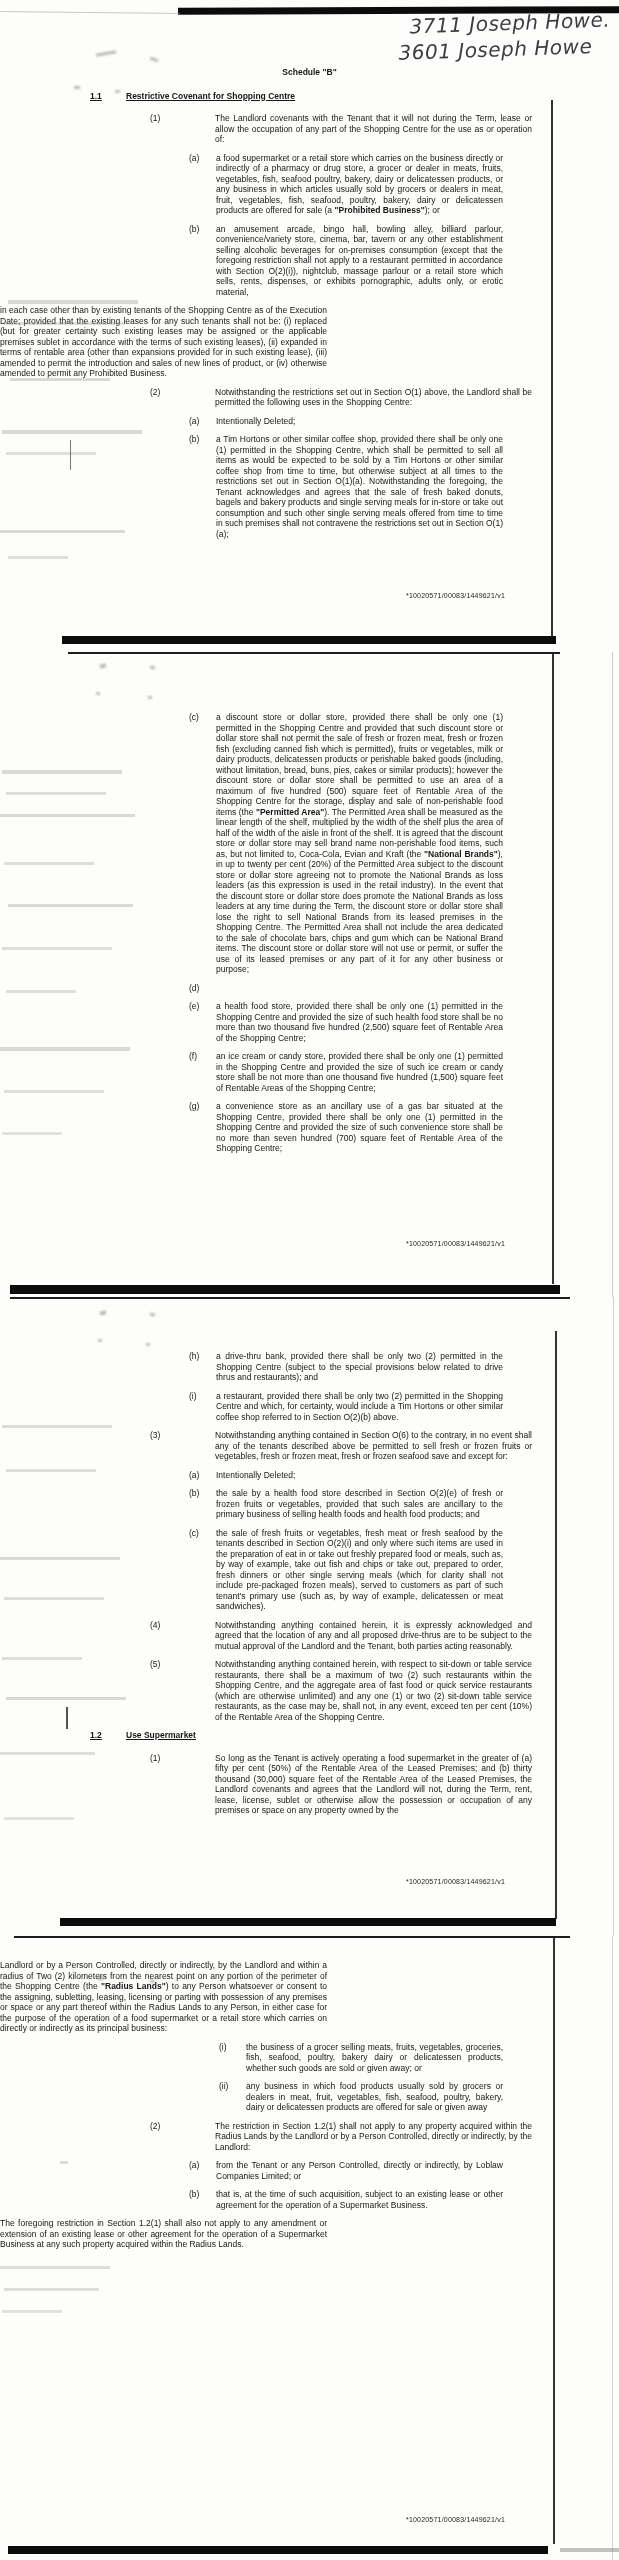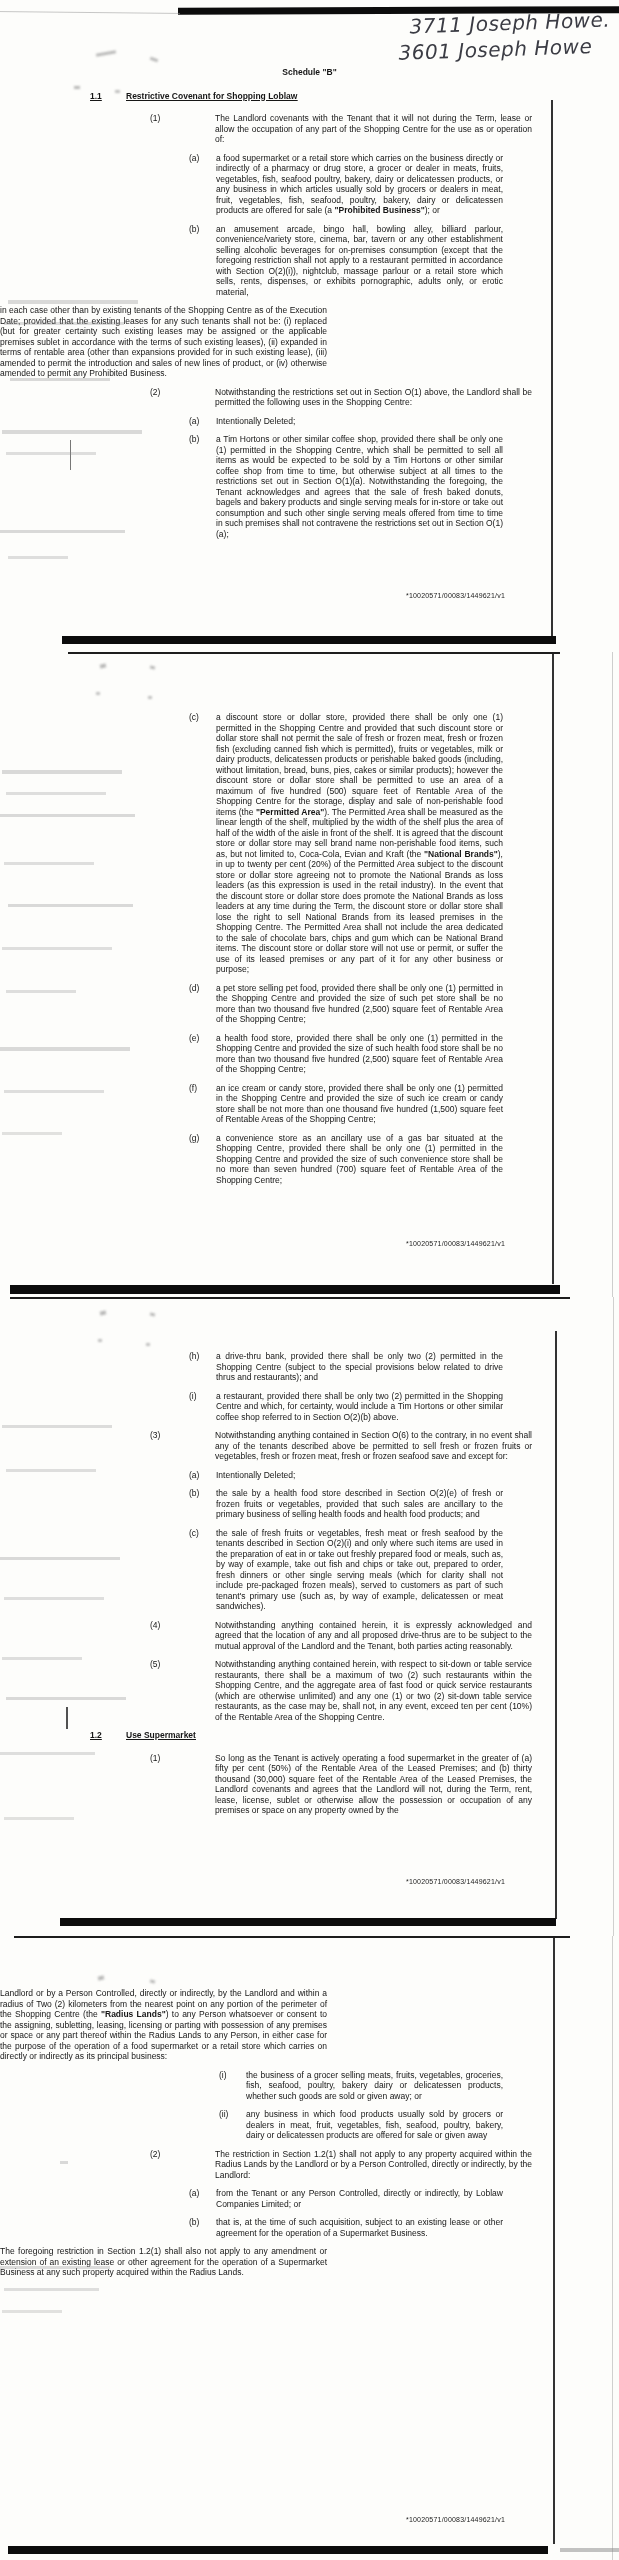--- a/index.html
+++ b/index.html
@@ -49,21 +49,21 @@
 <div class="canvas" id="canvas">
   <div class="handwriting">
     <div class="hw1">3711 Joseph Howe.</div>
     <div class="hw2">3601 Joseph Howe</div>
   </div>
 <div class="page" style="height: 652px;">
       <div class="content" style="padding-top: 67px;">
         <div class="b-title">Schedule "B"</div>
         <div class="b-h">
           <span class="hn">1.1</span>
-          <span class="ht">Restrictive Covenant for Shopping Loblaw</span>
+          <span class="ht">Restrictive Covenant for Shopping Centre</span>
         </div>
         <div class="row lv1">
           <span class="lbl">(1)</span>
           <div class="txt">The Landlord covenants with the Tenant that it will not during the Term, lease or allow the occupation of any part of the Shopping Centre for the use as or operation of:</div>
         </div>
         <div class="row lv2">
           <span class="lbl">(a)</span>
           <div class="txt">a food supermarket or a retail store which carries on the business directly or indirectly of a pharmacy or drug store, a grocer or dealer in meats, fruits, vegetables, fish, seafood poultry, bakery, dairy or delicatessen products, or any business in which articles usually sold by grocers or dealers in meat, fruit, vegetables, fish, seafood, poultry, bakery, dairy or delicatessen products are offered for sale (a <b>"Prohibited Business"</b>); or</div>
         </div>
         <div class="row lv2">
@@ -103,21 +103,20 @@
       <div class="decor" style="left: 8px; top: 556px; width: 60px; height: 3px; background: rgb(138, 138, 138); opacity: 0.26; filter: blur(0.7px);"></div>
     </div>
     <div class="page" style="height: 645px;">
       <div class="content" style="padding-top: 60px;">
         <div class="row lv2">
           <span class="lbl">(c)</span>
           <div class="txt">a discount store or dollar store, provided there shall be only one (1) permitted in the Shopping Centre and provided that such discount store or dollar store shall not permit the sale of fresh or frozen meat, fresh or frozen fish (excluding canned fish which is permitted), fruits or vegetables, milk or dairy products, delicatessen products or perishable baked goods (including, without limitation, bread, buns, pies, cakes or similar products); however the discount store or dollar store shall be permitted to use an area of a maximum of five hundred (500) square feet of Rentable Area of the Shopping Centre for the storage, display and sale of non-perishable food items (the <b>"Permitted Area"</b>). The Permitted Area shall be measured as the linear length of the shelf, multiplied by the width of the shelf plus the area of half of the width of the aisle in front of the shelf. It is agreed that the discount store or dollar store may sell brand name non-perishable food items, such as, but not limited to, Coca-Cola, Evian and Kraft (the <b>"National Brands"</b>), in up to twenty per cent (20%) of the Permitted Area subject to the discount store or dollar store agreeing not to promote the National Brands as loss leaders (as this expression is used in the retail industry). In the event that the discount store or dollar store does promote the National Brands as loss leaders at any time during the Term, the discount store or dollar store shall lose the right to sell National Brands from its leased premises in the Shopping Centre. The Permitted Area shall not include the area dedicated to the sale of chocolate bars, chips and gum which can be National Brand items. The discount store or dollar store will not use or permit, or suffer the use of its leased premises or any part of it for any other business or purpose;</div>
         </div>
         <div class="row lv2">
           <span class="lbl">(d)</span>
-          <div class="txt">a pet store selling pet food, provided there shall be only one (1) permitted in the Shopping Centre and provided the size of such pet store shall be no more than two thousand five hundred (2,500) square feet of Rentable Area of the Shopping Centre;</div>
         </div>
         <div class="row lv2">
           <span class="lbl">(e)</span>
           <div class="txt">a health food store, provided there shall be only one (1) permitted in the Shopping Centre and provided the size of such health food store shall be no more than two thousand five hundred (2,500) square feet of Rentable Area of the Shopping Centre;</div>
         </div>
         <div class="row lv2">
           <span class="lbl">(f)</span>
           <div class="txt">an ice cream or candy store, provided there shall be only one (1) permitted in the Shopping Centre and provided the size of such ice cream or candy store shall be not more than one thousand five hundred (1,500) square feet of Rentable Areas of the Shopping Centre;</div>
         </div>
         <div class="row lv2">
@@ -201,21 +200,21 @@
       <div class="decor" style="left: 2px; top: 128px; width: 110px; height: 3px; background: rgb(138, 138, 138); opacity: 0.28; filter: blur(0.7px);"></div>
       <div class="decor" style="left: 6px; top: 172px; width: 90px; height: 3px; background: rgb(138, 138, 138); opacity: 0.26; filter: blur(0.7px);"></div>
       <div class="decor" style="left: 0px; top: 260px; width: 120px; height: 3px; background: rgb(138, 138, 138); opacity: 0.3; filter: blur(0.7px);"></div>
       <div class="decor" style="left: 4px; top: 300px; width: 100px; height: 3px; background: rgb(138, 138, 138); opacity: 0.26; filter: blur(0.7px);"></div>
       <div class="decor" style="left: 2px; top: 360px; width: 80px; height: 3px; background: rgb(138, 138, 138); opacity: 0.26; filter: blur(0.7px);"></div>
       <div class="decor" style="left: 6px; top: 400px; width: 120px; height: 3px; background: rgb(138, 138, 138); opacity: 0.3; filter: blur(0.7px);"></div>
       <div class="decor" style="left: 0px; top: 455px; width: 95px; height: 3px; background: rgb(138, 138, 138); opacity: 0.26; filter: blur(0.7px);"></div>
       <div class="decor" style="left: 4px; top: 520px; width: 70px; height: 3px; background: rgb(138, 138, 138); opacity: 0.24; filter: blur(0.7px);"></div>
     </div>
     <div class="page" style="height: 624px;">
-      <div class="content" style="padding-top: 52px;">
+      <div class="content" style="padding-top: 24px;">
         <div class="p1">Landlord or by a Person Controlled, directly or indirectly, by the Landlord and within a radius of Two (2) kilometers from the nearest point on any portion of the perimeter of the Shopping Centre (the <b>"Radius Lands"</b>) to any Person whatsoever or consent to the assigning, subletting, leasing, licensing or parting with possession of any premises or space or any part thereof within the Radius Lands to any Person, in either case for the purpose of the operation of a food supermarket or a retail store which carries on directly or indirectly as its principal business:</div>
         <div class="row lv3">
           <span class="lbl">(i)</span>
           <div class="txt">the business of a grocer selling meats, fruits, vegetables, groceries, fish, seafood, poultry, bakery dairy or delicatessen products, whether such goods are sold or given away; or</div>
         </div>
         <div class="row lv3">
           <span class="lbl">(ii)</span>
           <div class="txt">any business in which food products usually sold by grocers or dealers in meat, fruit, vegetables, fish, seafood, poultry, bakery, dairy or delicatessen products are offered for sale or given away</div>
         </div>
         <div class="row lv1">

